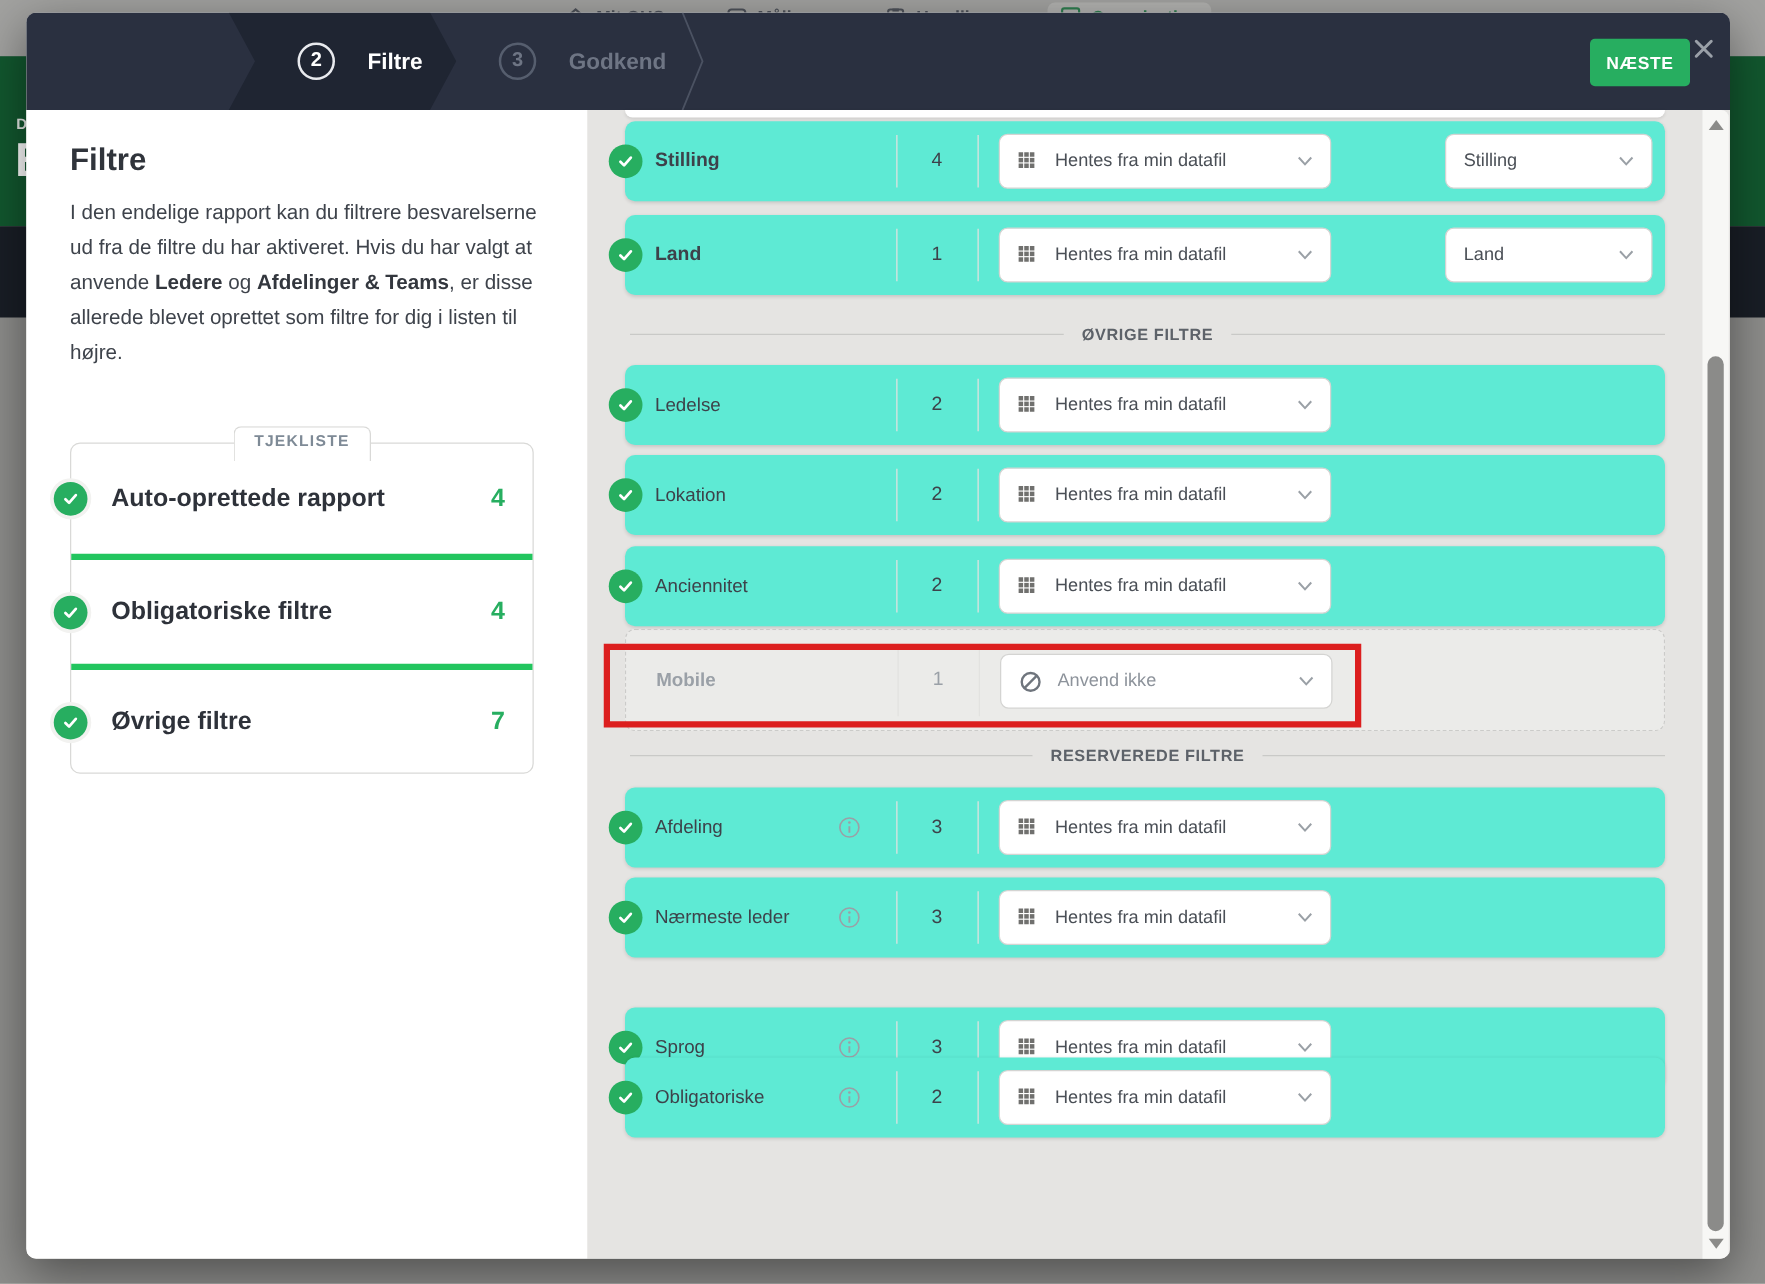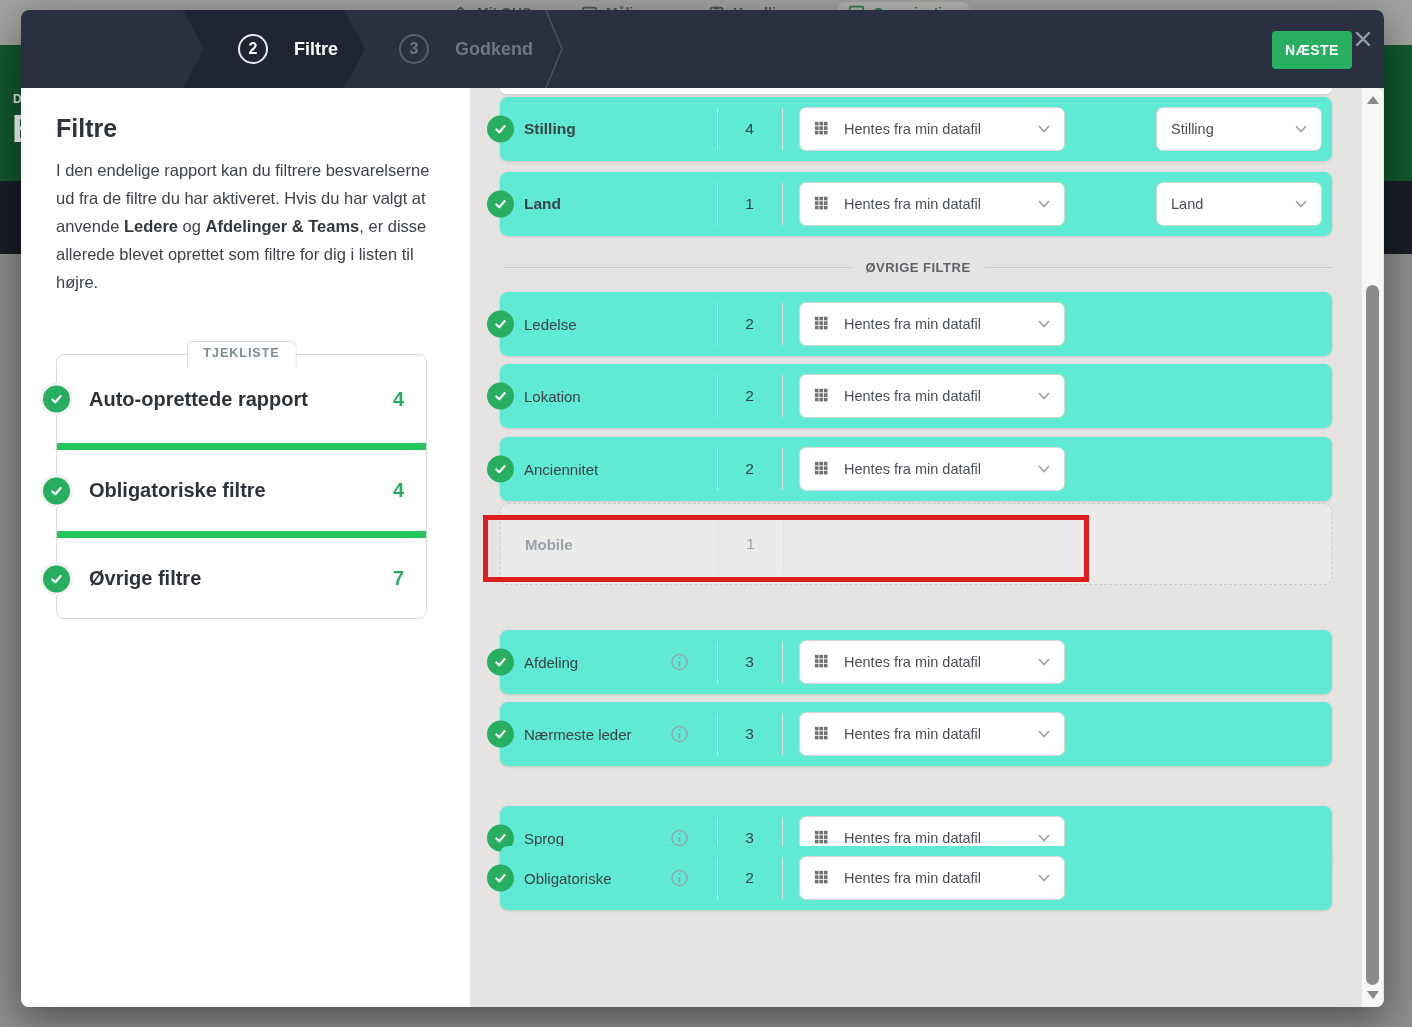--- a/index.html
+++ b/index.html
@@ -41,21 +41,21 @@
   .left-panel { position:absolute; left:0; top:78px; width:449px; height:919px; background:#ffffff; }
   .lp-title { position:absolute; left:35px; top:26px; font-size:25px; font-weight:700; color:#30343b; }
   .lp-desc { position:absolute; left:35px; top:68px; width:384px; font-size:16.5px; line-height:28px; color:#3e434b; }
   .lp-desc b { font-weight:700; color:#33373e; }
   .checklist { position:absolute; left:35px; top:222px; width:371px; height:265px; background:#fff;
                border:1px solid #d9d9d7; border-radius:8px;margin-top:44px; }
   .cl-tab { position:absolute; left:50%; top:-14px; transform:translateX(-50%); background:#fff;
             border:1px solid #d9d9d7; border-bottom:none; border-radius:6px 6px 0 0; padding:4px 16px 9px;
             font-size:12.5px; font-weight:700; letter-spacing:1px; color:#7e8a96; }
   .cl-item { position:relative; height:88px; display:flex; align-items:center; }
-  .cl-item + .cl-item { border-top:7px solid #22c55e; }
+  .cl-item + .cl-item { border-top:5px solid #22c55e; }
   .cl-check { position:absolute; left:-14px; top:50%; transform:translateY(-50%); width:27px; height:27px;
               box-shadow:0 0 0 3px #f2f2f0; }
   .cl-label { margin-left:32px; font-size:20px; font-weight:700; color:#2e323a; }
   .cl-count { margin-left:auto; margin-right:22px; font-size:20px; font-weight:700; color:#27ae60; }
 
   
   .right-panel { position:absolute; left:449px; top:78px; width:914px; height:919px; background:#e5e4e2; }
   .sliver { position:absolute; left:30px; top:0; width:832px; height:6px; background:#fff;
             border-radius:0 0 8px 8px; box-shadow:0 1px 3px rgba(0,0,0,.12); }
   .row-card { position:absolute; left:30px; width:832px; height:64px; background:#5eead4; border-radius:8px;
@@ -379,23 +379,38 @@
             <polyline points="1,1 6,6.5 11,1" fill="none" stroke="#9aa0a6" stroke-width="1.6"></polyline>
           </svg>
       </div>
     </div>
 
     <div class="mobile-wrap">
       <span class="row-label">Mobile</span>
       <span class="vdiv d1"></span>
       <span class="row-count">1</span>
       <span class="vdiv d2"></span>
+      <div class="dd dd-src" style="top:19px;">
+        <svg width="19" height="19" viewBox="0 0 20 20">
+            <circle cx="10" cy="10" r="7.5" fill="none" stroke="#6f757d" stroke-width="2"></circle>
+            <line x1="5" y1="15" x2="15" y2="5" stroke="#6f757d" stroke-width="2"></line>
+          </svg>
+        <span class="dd-text">Anvend ikke</span>
+        <svg class="chev" width="12" height="8" viewBox="0 0 12 8">
+            <polyline points="1,1 6,6.5 11,1" fill="none" stroke="#9aa0a6" stroke-width="1.6"></polyline>
+          </svg>
+      </div>
     </div>
     <div class="red-annot"></div>
 
+    <div class="section-head" style="top:509px;">
+      <span class="line"></span>
+      <span class="txt">RESERVEREDE FILTRE</span>
+      <span class="line"></span>
+    </div>
 
     <div class="row-card" style="top:542px;">
       <span class="chk row-check">
           <svg width="15" height="15" viewBox="0 0 18 18" style="margin:6px;">
             <polyline points="4,9.5 7.5,13 14,5.5" fill="none" stroke="#fff" stroke-width="2.6" stroke-linecap="round" stroke-linejoin="round"></polyline>
           </svg>
         </span>
       <span class="row-label">Afdeling</span>
       <svg class="row-info" viewBox="0 0 20 20">
           <circle cx="10" cy="10" r="8" fill="none" stroke="#9aa0a6" stroke-width="1.4"></circle>

